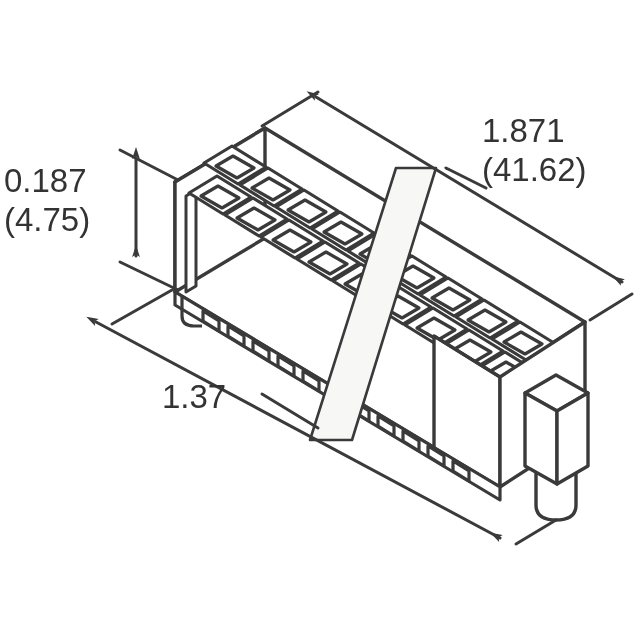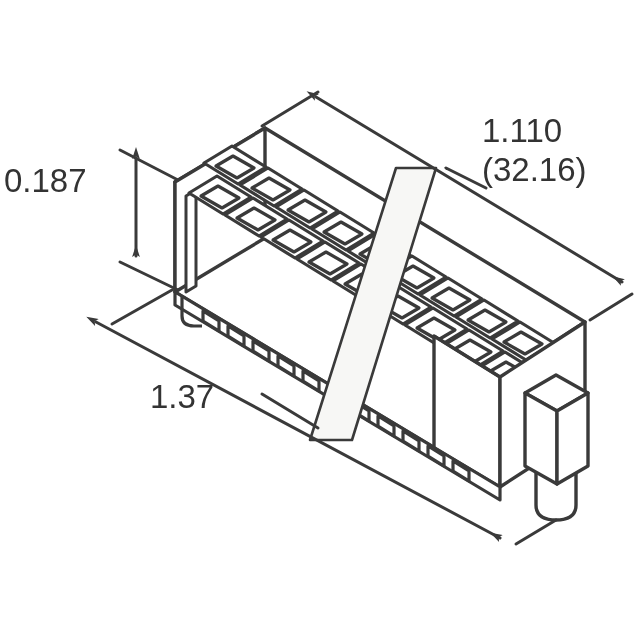--- a/index.html
+++ b/index.html
@@ -30,21 +30,21 @@
     color: #333333;
     font-family: "Liberation Sans", sans-serif;
     font-size: 33px;
     font-weight: 400;
     letter-spacing: 0px;
     white-space: nowrap;
     line-height: 1.18;
   }
   #dim-height-label { left: 4px;  top: 162px; }
   #dim-length-label { left: 482px; top: 112px; }
-  #dim-width-label  { left: 150px; top: 378px; }
+  #dim-width-label  { left: 162px; top: 378px; }
   .dim-line-2 { display: block; }
 </style>
 </head>
 <body>
 
 <div id="stage">
 
   <svg id="drawing" viewBox="0 0 640 640">
     <defs>
       <marker id="arrowA" markerWidth="13" markerHeight="13" refX="11" refY="4.2" orient="auto" markerUnits="userSpaceOnUse">
@@ -248,24 +248,25 @@
         <line x1="178" y1="290" x2="120" y2="262"></line>
 
         <line x1="136" y1="158" x2="136" y2="256" marker-start="url(#arrowA)" marker-end="url(#arrowA)"></line>
       </g>
 
     </g>
   </svg>
 
   <div class="dim-text" id="dim-height-label">
     <span class="dim-line-1">0.187</span>
+    <span class="dim-line-2">(4.75)</span>
   </div>
 
   <div class="dim-text" id="dim-length-label">
-    <span class="dim-line-1">1.110</span>
-    <span class="dim-line-2">(32.16)</span>
+    <span class="dim-line-1">1.871</span>
+    <span class="dim-line-2">(41.62)</span>
   </div>
 
   <div class="dim-text" id="dim-width-label">
     <span class="dim-line-1">1.37</span>
   </div>
 
 </div>
 
 </body></html>

